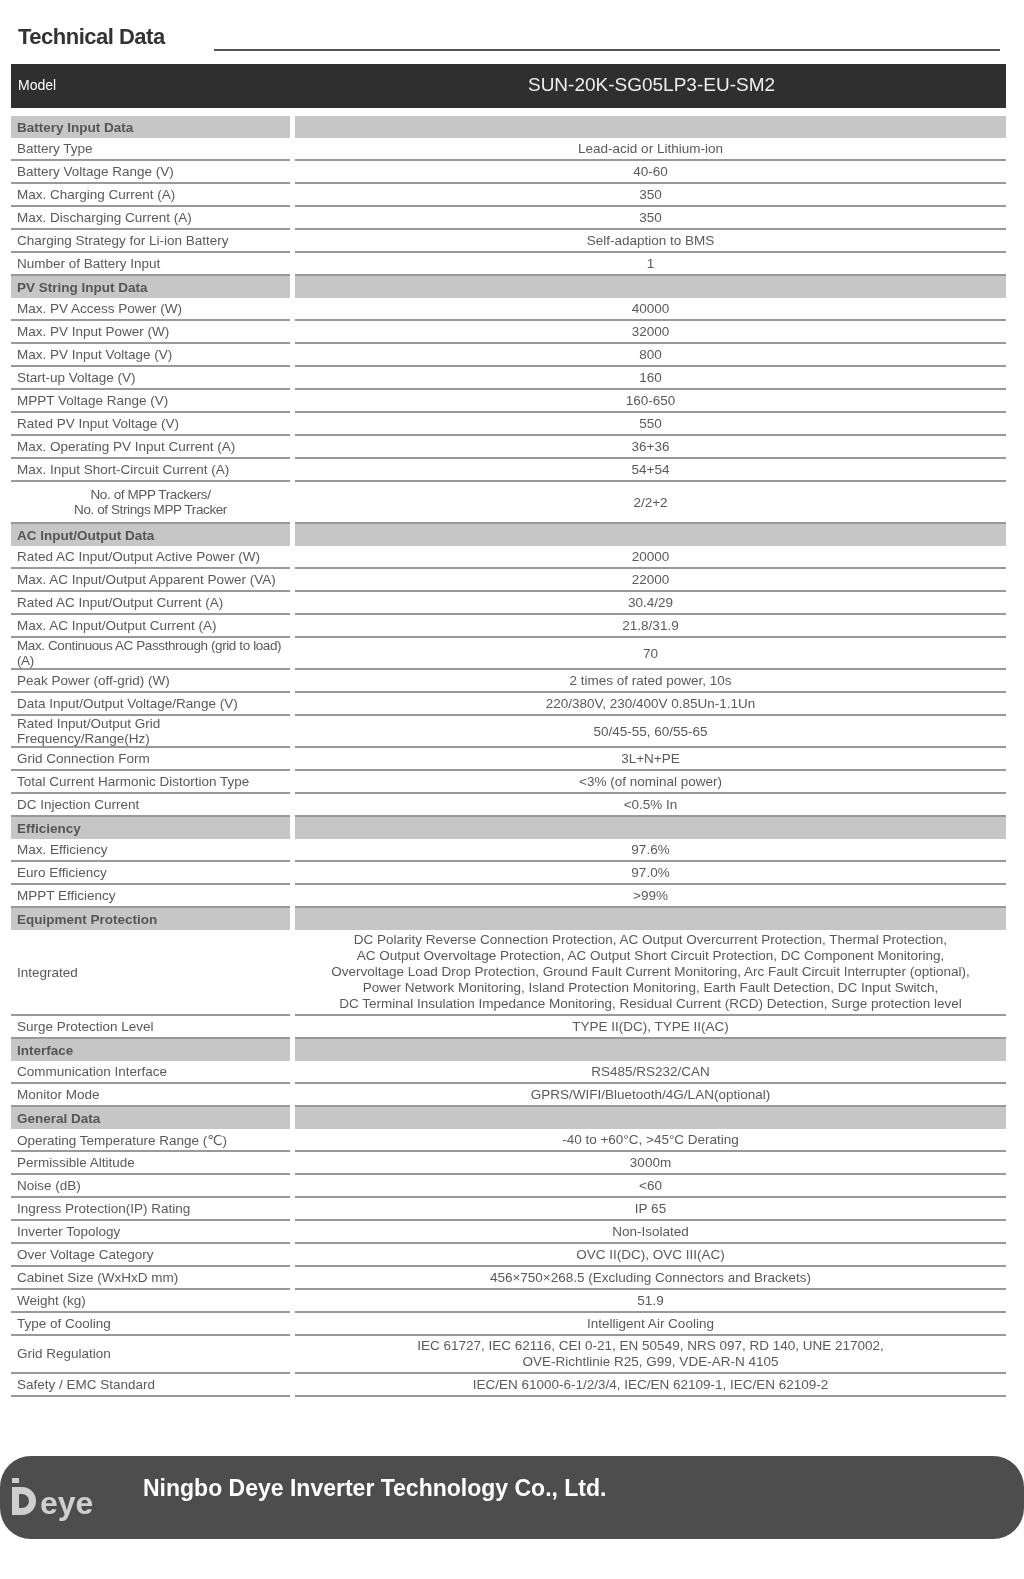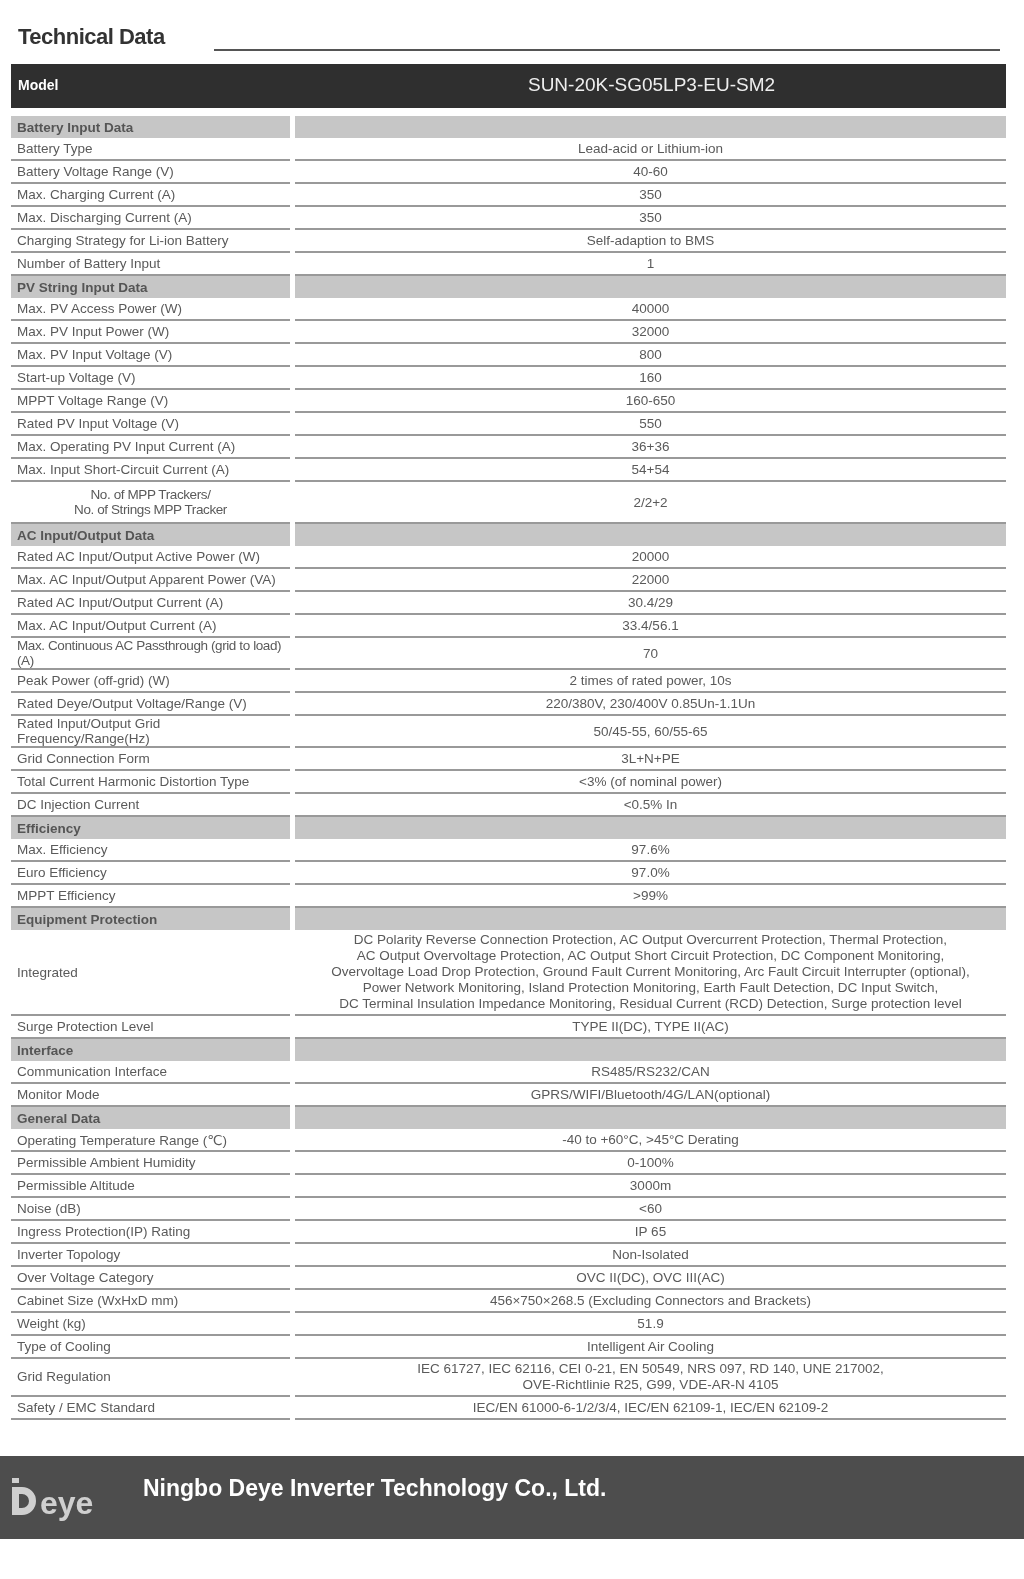--- a/index.html
+++ b/index.html
@@ -12,21 +12,21 @@
     position: absolute; left: 0; top: 0; font-size: 22px; font-weight: bold;
     color: #333; letter-spacing: -0.5px; line-height: 30px;
   }
   .title-rule {
     position: absolute; left: 196px; right: 0; top: 27px; height: 2px; background: #555;
   }
   .model-bar {
     position: absolute; left: 11px; top: 64px; width: 995px; height: 44px;
     background: #2f2f2f; color: #fff;
   }
-  .model-label { position: absolute; left: 7px; top: 13px; font-size: 14px; font-weight: bold; }
+  .model-label { position: absolute; left: 7px; top: 13px; font-size: 14px; font-weight: normal; }
   .model-value { position: absolute; left: 286px; right: 0; top: 10px; text-align: center; font-size: 19px; color: #eee; }
 
   table.spec {
     position: absolute; left: 11px; top: 116px; width: 995px;
     border-collapse: separate; border-spacing: 0; table-layout: fixed;
   }
   table.spec col.c1 { width: 279px; }
   table.spec col.gap { width: 5px; }
   table.spec td { font-size: 13.5px; padding: 0 6px; color: #5a5a5a; }
   tr.sec td.l, tr.sec td.r { background: #c6c6c6; height: 22px; font-weight: bold; color: #555; margin-left: 32px; }
@@ -36,21 +36,21 @@
   tr.row td.g { border-bottom: none; }
   tr.tall2 td.l, tr.tall2 td.r { height: 40px; text-align: center; }
   tr.tall5 td.r { height: 84px; line-height: 16px; }
   tr.tall5 td.l { height: 84px; }
   tr.grid2 td.r, tr.grid2 td.l { height: 36px; line-height: 16px; }
   tr.sec td.r { }
   .ml { white-space: pre-line; }
   .sm { font-size: 12px; letter-spacing: -0.4px; }
 
   .footer {
-    position: absolute; left: 0; top: 1456px; width: 1024px; height: 83px; background: #4d4d4d;
+    position: absolute; left: 0; top: 1456px; width: 1024px; height: 83px; background: #4d4d4d; border-radius: 31px;
   }
   .logo { position: absolute; left: 10px; top: 12px; width: 110px; height: 60px; }
   .company { position: absolute; left: 143px; top: 19px; color: #fff; font-weight: bold; font-size: 23px; }
 </style>
 </head>
 <body>
 
 <div class="title-wrap">
   <div class="title">Technical Data</div>
   <div class="title-rule"></div>
@@ -170,34 +170,34 @@
         <td class="r ml">22000</td>
       </tr>
       <tr class="row">
         <td class="l ml">Rated AC Input/Output Current (A)</td>
         <td class="g"></td>
         <td class="r ml">30.4/29</td>
       </tr>
       <tr class="row">
         <td class="l ml">Max. AC Input/Output Current (A)</td>
         <td class="g"></td>
-        <td class="r ml">33.4/56.1</td>
+        <td class="r ml">21.8/31.9</td>
       </tr>
       <tr class="row">
         <td class="l ml sm">Max. Continuous AC Passthrough (grid to load) (A)</td>
         <td class="g"></td>
         <td class="r ml">70</td>
       </tr>
       <tr class="row">
         <td class="l ml">Peak Power (off-grid) (W)</td>
         <td class="g"></td>
         <td class="r ml">2 times of rated power, 10s</td>
       </tr>
       <tr class="row">
-        <td class="l ml">Rated Deye/Output Voltage/Range (V)</td>
+        <td class="l ml">Data Input/Output Voltage/Range (V)</td>
         <td class="g"></td>
         <td class="r ml">220/380V, 230/400V  0.85Un-1.1Un</td>
       </tr>
       <tr class="row">
         <td class="l ml">Rated Input/Output Grid Frequency/Range(Hz)</td>
         <td class="g"></td>
         <td class="r ml">50/45-55,  60/55-65</td>
       </tr>
       <tr class="row">
         <td class="l ml">Grid Connection Form</td>
@@ -270,25 +270,20 @@
       </tr>
       <tr class="sec">
         <td class="l">General Data</td>
         <td class="g"></td>
         <td class="r"></td>
       </tr>
       <tr class="row">
         <td class="l ml">Operating Temperature Range (℃)</td>
         <td class="g"></td>
         <td class="r ml">-40 to +60°C, &gt;45°C Derating</td>
-      </tr>
-      <tr class="row">
-        <td class="l ml">Permissible Ambient Humidity</td>
-        <td class="g"></td>
-        <td class="r ml">0-100%</td>
       </tr>
       <tr class="row">
         <td class="l ml">Permissible Altitude</td>
         <td class="g"></td>
         <td class="r ml">3000m</td>
       </tr>
       <tr class="row">
         <td class="l ml">Noise (dB)</td>
         <td class="g"></td>
         <td class="r ml">&lt;60</td>

